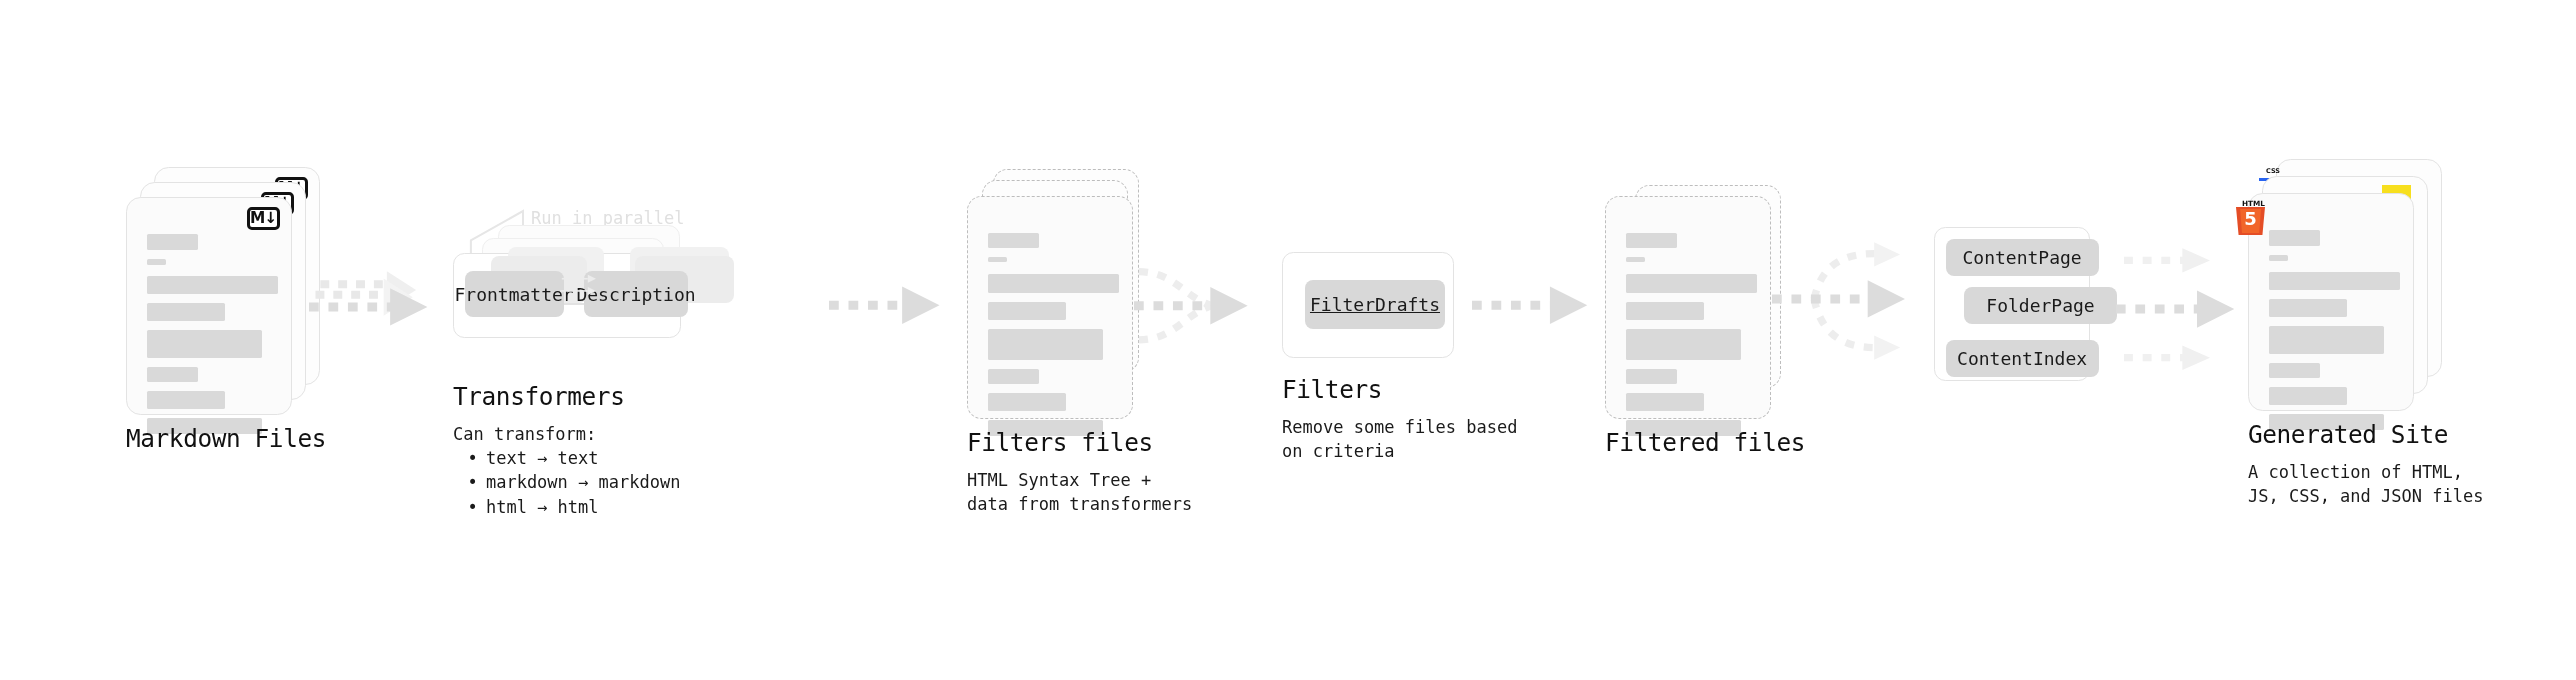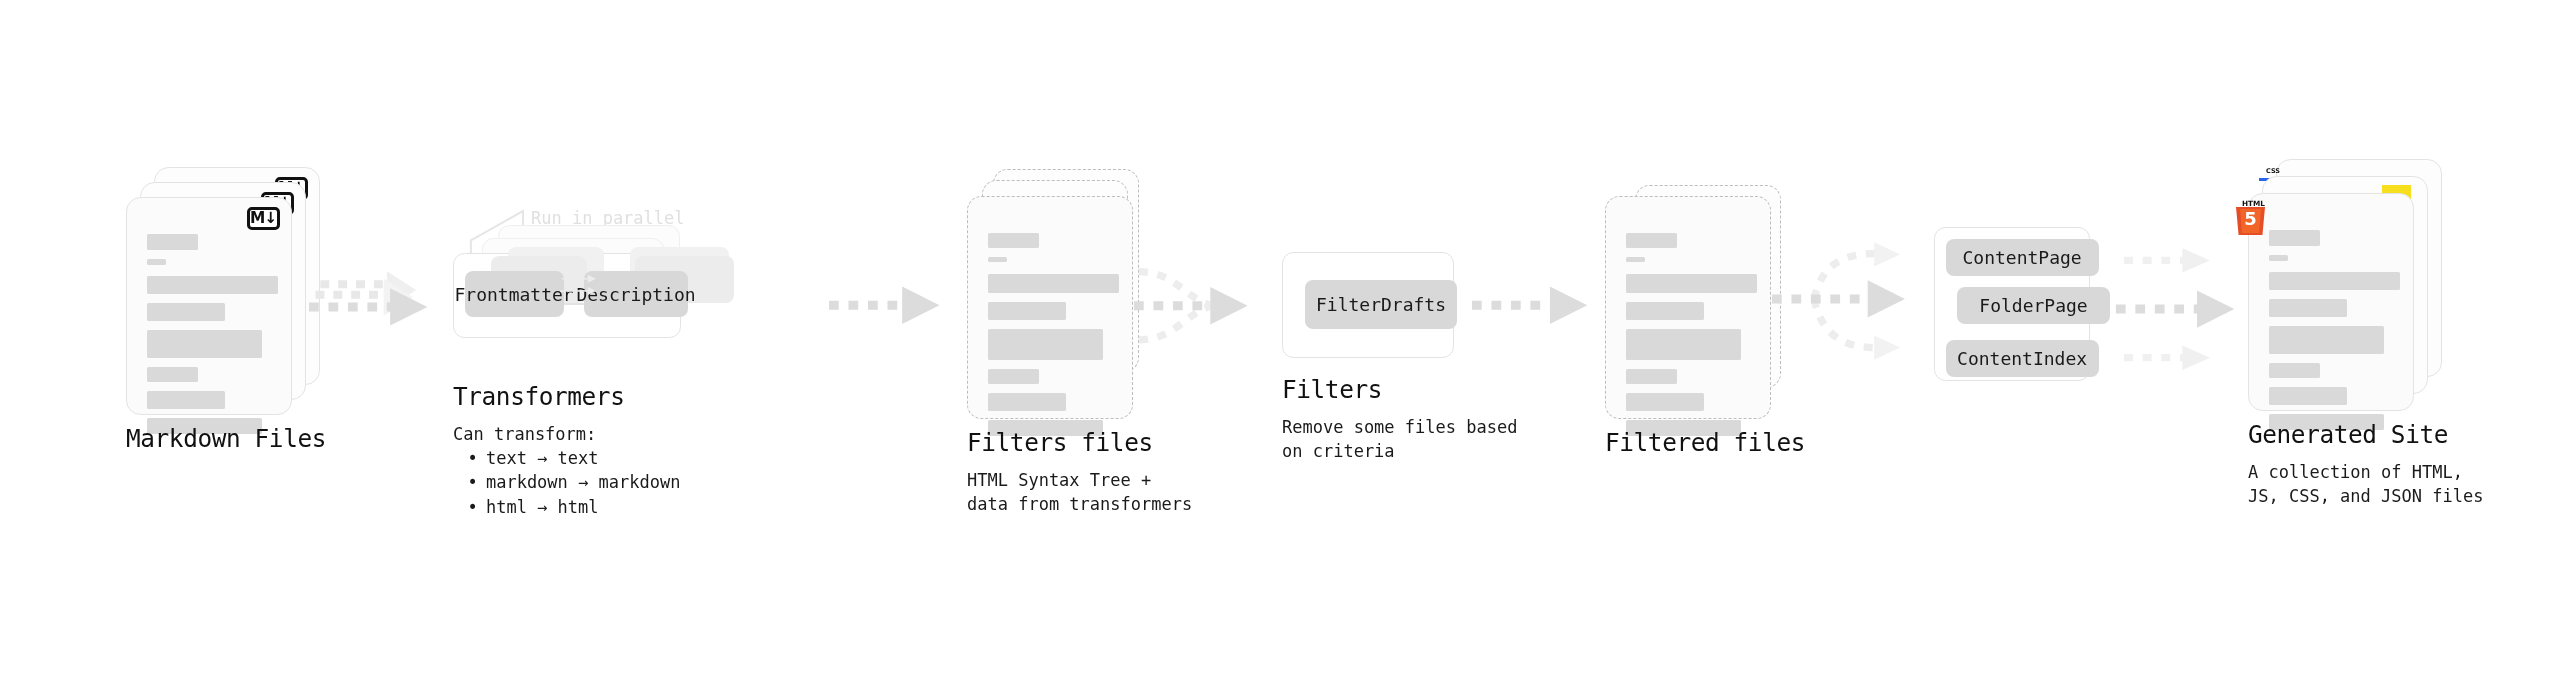--- a/index.html
+++ b/index.html
@@ -221,21 +221,21 @@
   <svg class="deco" style="left:1134px;top:260px;width:138px;height:98px;" viewBox="0 0 170 120">
     <g fill="none" stroke="#ededed" stroke-width="9" stroke-dasharray="11 12">
       <path d="M6 14 C 50 14, 62 46, 96 56"></path>
       <path d="M6 98 C 50 98, 62 66, 96 56"></path>
     </g>
     <line x1="0" y1="56" x2="100" y2="56" stroke="#dcdcdc" stroke-width="11" stroke-dasharray="12 12"></line>
     <polygon points="94,33 140,56 94,79" fill="#dcdcdc"></polygon>
   </svg>
 
   <div class="pbox" style="left:1282px;top:252px;width:172px;height:106px;">
-    <div class="chip" style="left:22px;top:27px;width:152px;height:49px;">FilterDrafts</div>
+    <div class="chip" style="left:22px;top:27px;width:140px;height:49px;text-decoration:underline;">FilterDrafts</div>
   </div>
   <div class="caption" style="left:1282px;top:375px;">
     <div class="title">Filters</div>
     <div class="sub">
       <div>Remove some files based</div>
       <div>on criteria</div>
     </div>
   </div>
 
   <svg class="deco" style="left:1472px;top:276px;width:138px;height:65px;" viewBox="0 0 170 80">
@@ -268,21 +268,21 @@
       <path d="M52 80 C 62 130, 96 140, 128 140"></path>
     </g>
     <polygon points="126,10 158,25 126,40" fill="#f2f2f2"></polygon>
     <polygon points="126,125 158,140 126,155" fill="#f2f2f2"></polygon>
     <line x1="0" y1="80" x2="124" y2="80" stroke="#dcdcdc" stroke-width="11" stroke-dasharray="12 12"></line>
     <polygon points="118,57 164,80 118,103" fill="#dcdcdc"></polygon>
   </svg>
 
   <div class="pbox" style="left:1934px;top:227px;width:156px;height:154px;">
     <div class="chip" style="left:10.6px;top:11.4px;width:153px;height:37px;">ContentPage</div>
-    <div class="chip" style="left:22px;top:59px;width:153px;height:37px;">FolderPage</div>
+    <div class="chip" style="left:29px;top:59px;width:153px;height:37px;">FolderPage</div>
     <div class="chip" style="left:10.6px;top:112px;width:153px;height:37px;text-align:right;">ContentIndex</div>
   </div>
 
   <svg class="deco" style="left:2124px;top:232px;width:146px;height:146px;" viewBox="0 0 180 180">
     <line x1="0" y1="35" x2="78" y2="35" stroke="#f0f0f0" stroke-width="9" stroke-dasharray="11 12"></line>
     <polygon points="72,20 106,35 72,50" fill="#f0f0f0"></polygon>
     <line x1="0" y1="155" x2="78" y2="155" stroke="#f0f0f0" stroke-width="9" stroke-dasharray="11 12"></line>
     <polygon points="72,140 106,155 72,170" fill="#f0f0f0"></polygon>
     <line x1="-10" y1="95" x2="96" y2="95" stroke="#dcdcdc" stroke-width="11" stroke-dasharray="12 12"></line>
     <polygon points="90,72 136,95 90,118" fill="#dcdcdc"></polygon>

